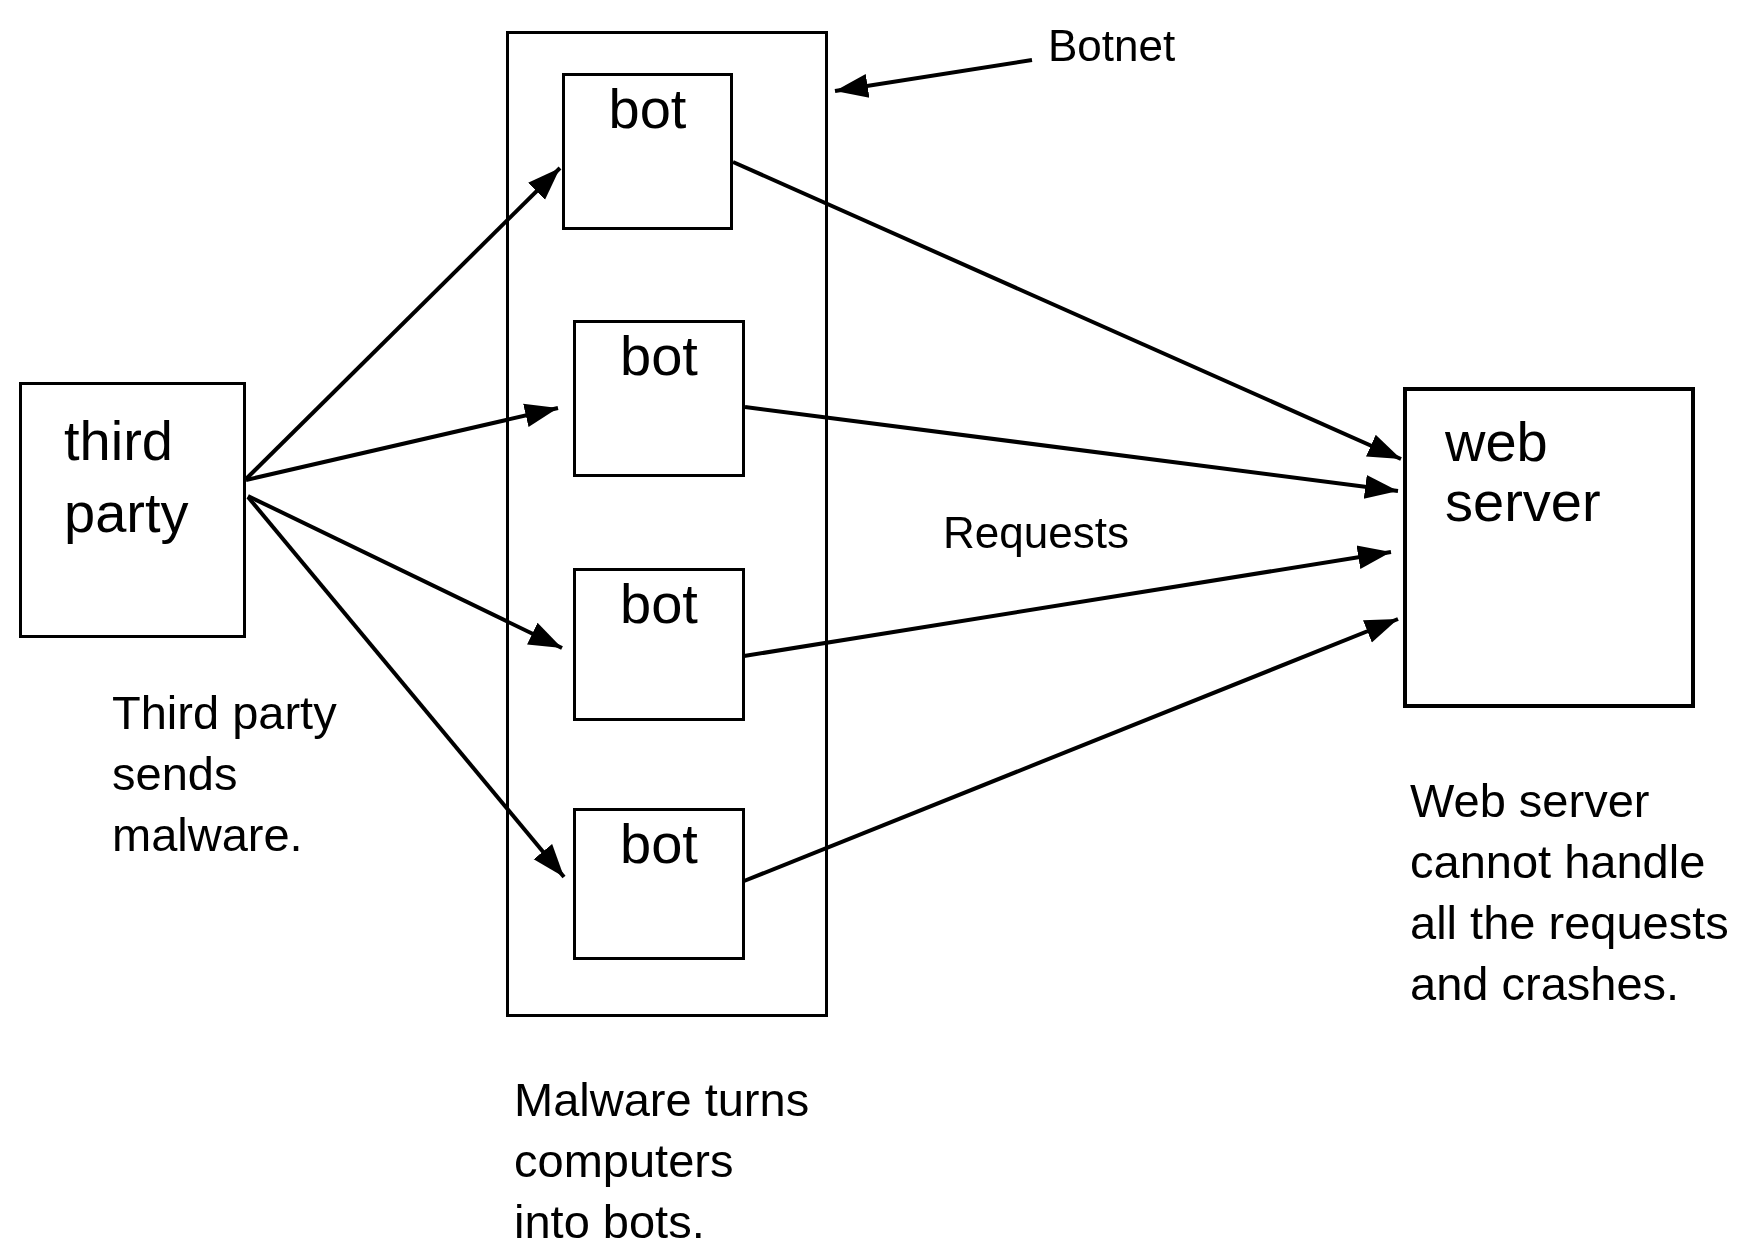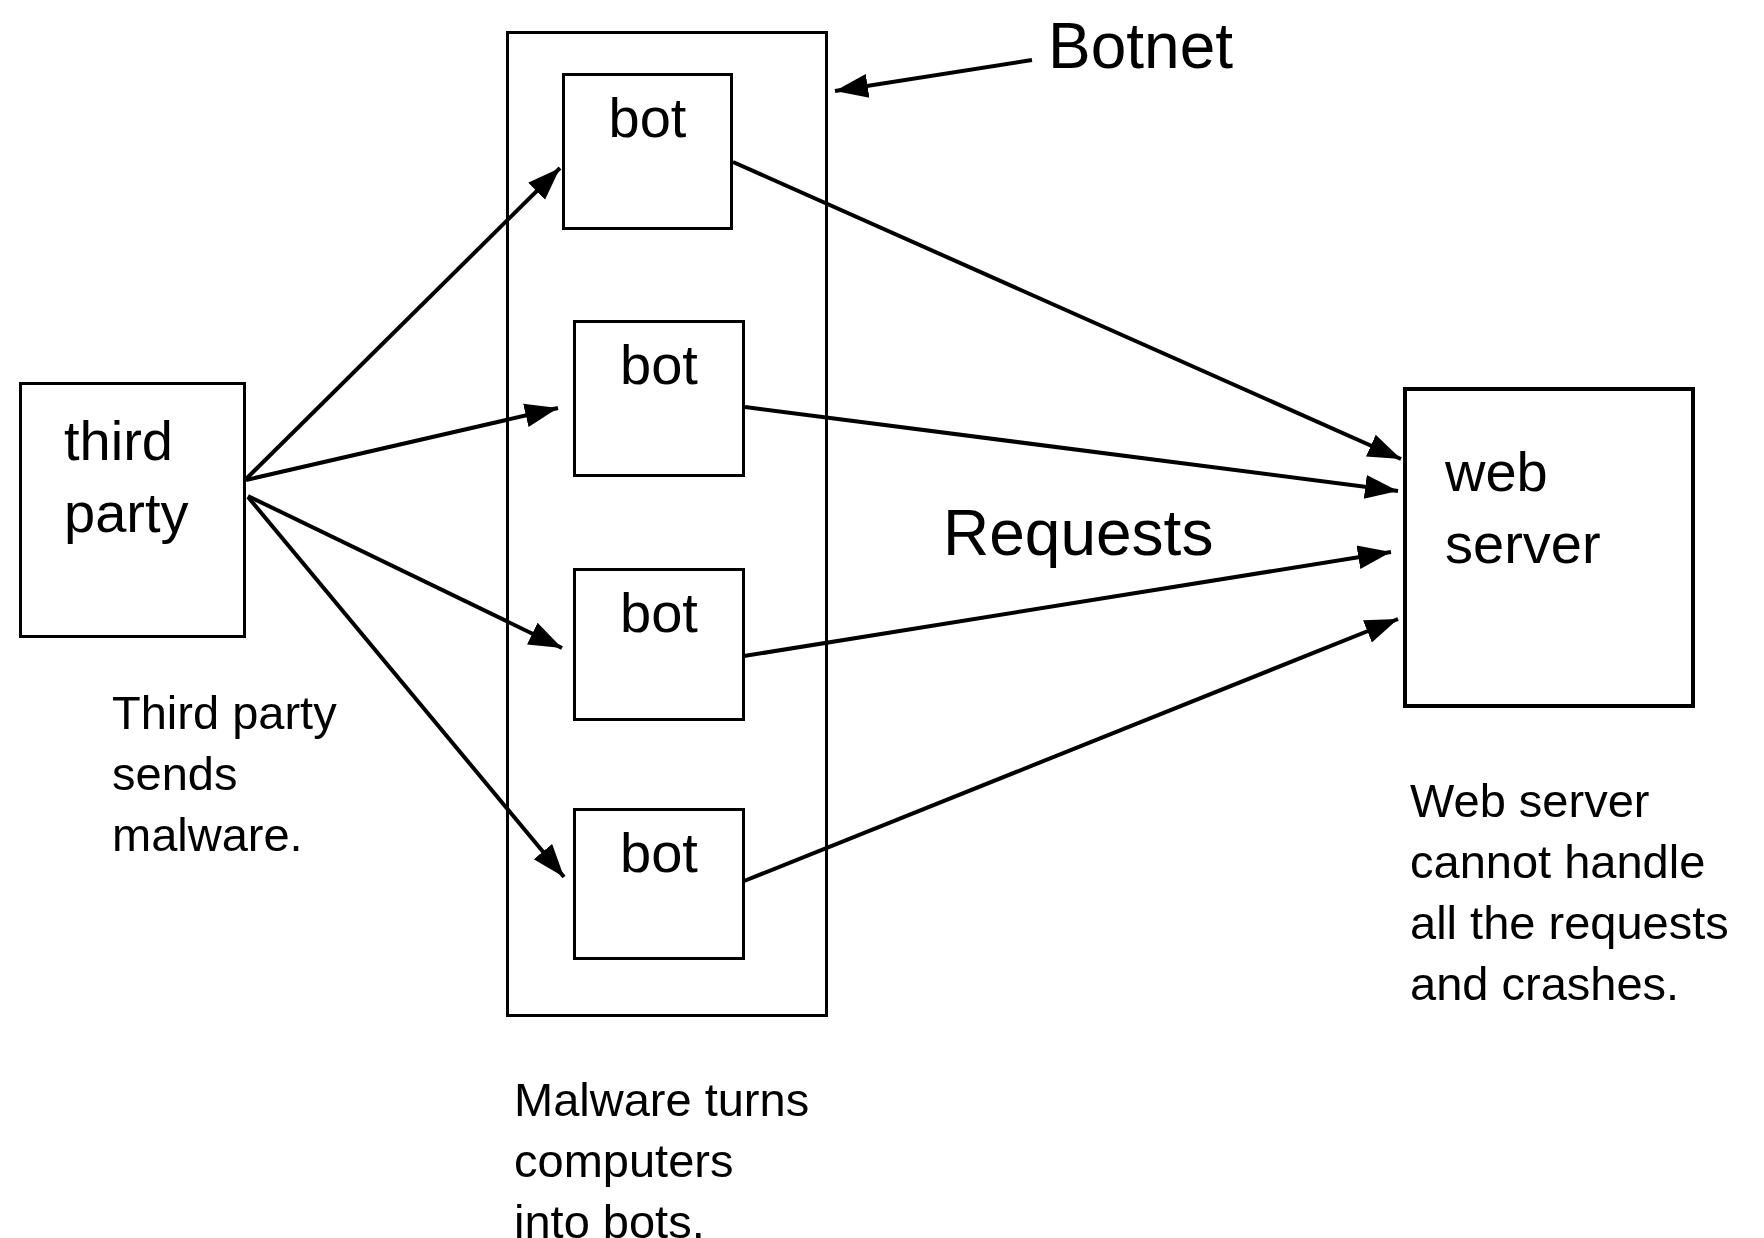--- a/index.html
+++ b/index.html
@@ -43,42 +43,41 @@
     width: 227px; height: 256px;
     padding: 20px 0 0 42px;
   }
   .botnet-box {
     left: 506px; top: 31px;
     width: 322px; height: 986px;
     background: transparent;
   }
   .bot-box {
     text-align: center;
-    padding-top: 14px;
+    padding-top: 5px;
   }
   .bot-box .node-label {
     line-height: 56px;
   }
   .bot-1 { left: 562px; top: 73px;  width: 171px; height: 157px; }
   .bot-2 { left: 573px; top: 320px; width: 172px; height: 157px; }
   .bot-3 { left: 573px; top: 568px; width: 172px; height: 153px; }
   .bot-4 { left: 573px; top: 808px; width: 172px; height: 152px; }
   .web-server-box {
     left: 1403px; top: 387px;
     width: 292px; height: 321px;
     border-width: 4px;
     padding: 21px 0 0 38px;
   }
   .web-server-box .node-label {
-    line-height: 72px;
-    margin-top: 24px;
+    line-height: 60px;
   }
   .float-label {
     position: absolute;
-    font-size: 64px;
+    font-size: 44px;
     line-height: 56px;
     white-space: pre;
   }
   .botnet-title { left: 1048px; top: 18px; }
   .requests-label { left: 943px; top: 492px; margin-top: 13px; }
   .caption {
     position: absolute;
     font-size: 47px;
     line-height: 61px;
     white-space: pre-line;

